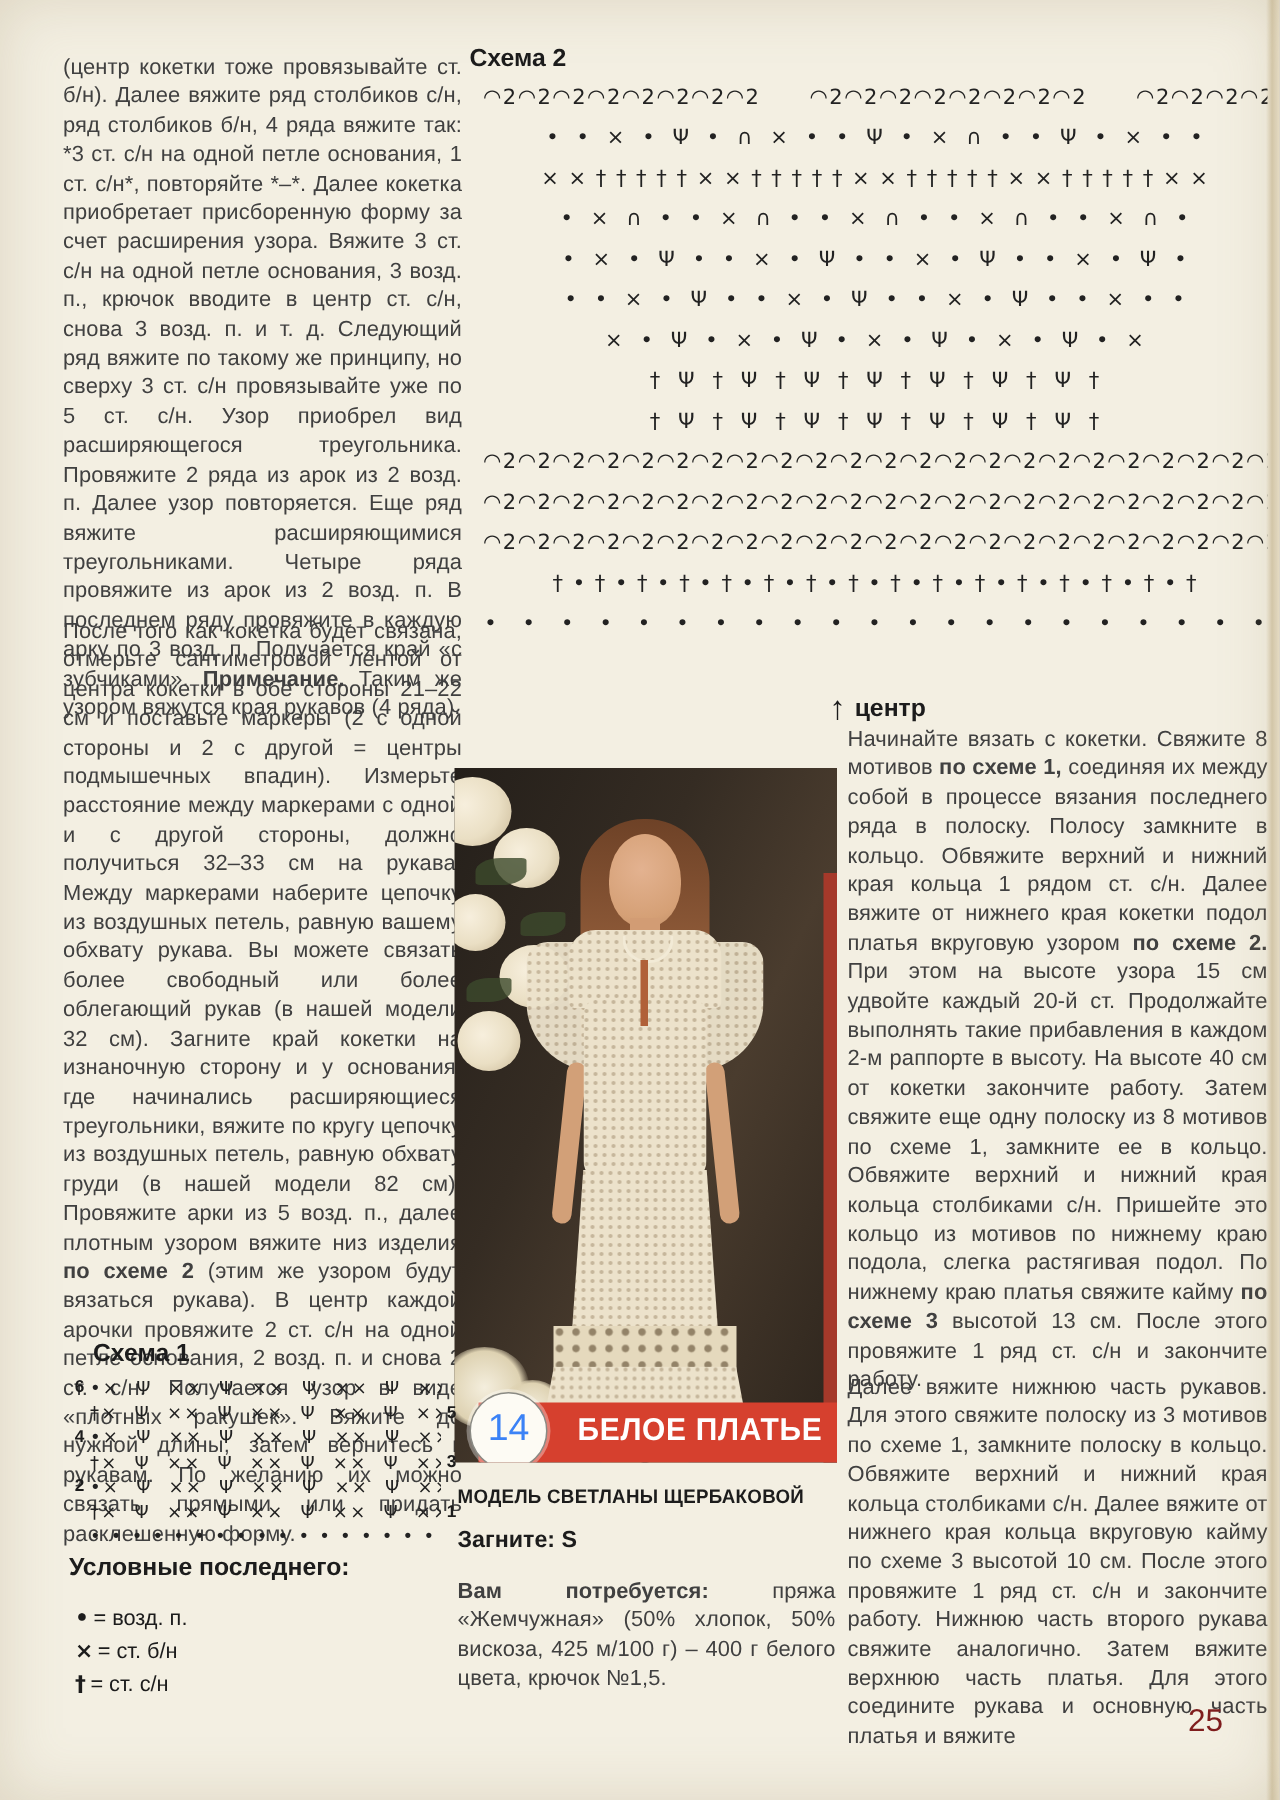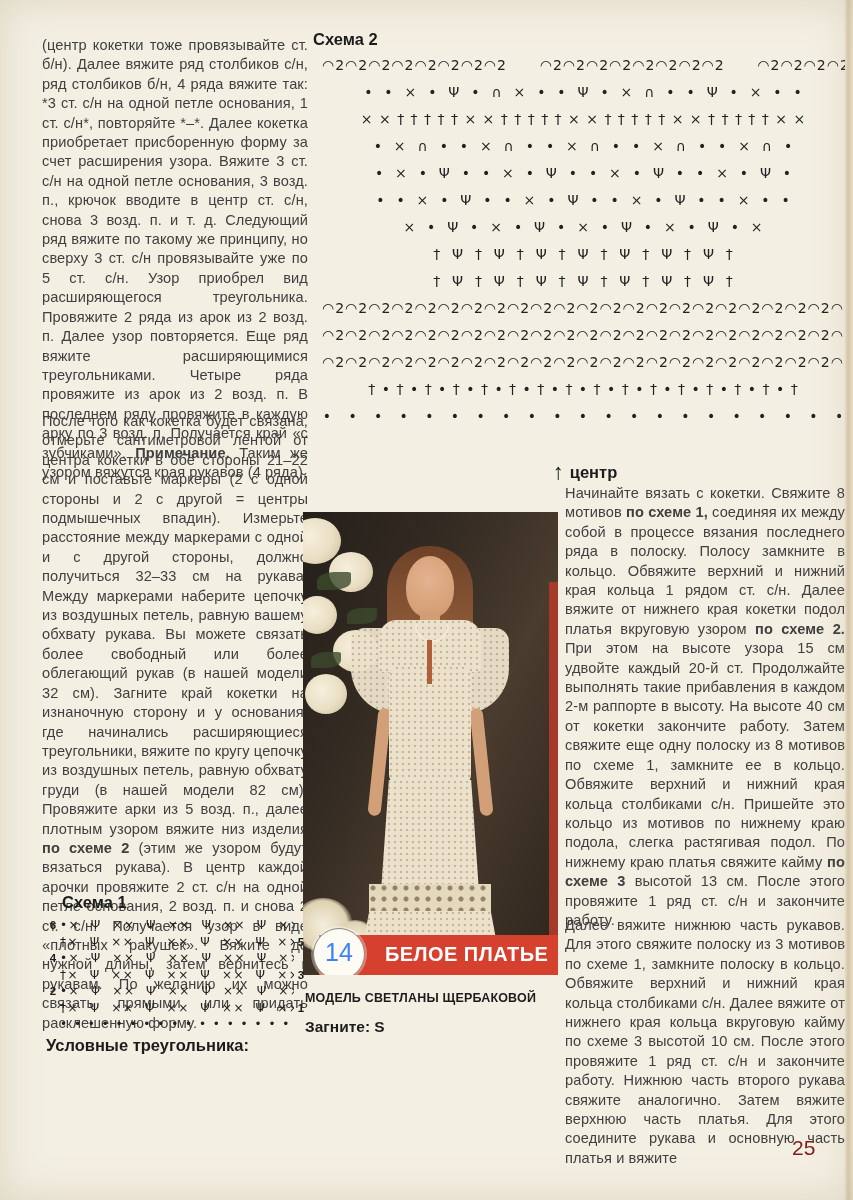--- a/index.html
+++ b/index.html
@@ -145,20 +145,21 @@
     <div id="banner">
       <div id="badge">
         <div id="badge-number">14</div>
       </div>
       <div id="banner-title">БЕЛОЕ ПЛАТЬЕ</div>
     </div>
   </div>
 
   <div id="credit">МОДЕЛЬ СВЕТЛАНЫ ЩЕРБАКОВОЙ</div>
   <div id="size">Загните: S</div>
+  <div id="materials" class="para"><span class="b">Вам потребуется:</span><span> пряжа «Жемчужная» (50% хлопок, 50% вискоза, 425 м/100 г) – 400 г белого цвета, крючок №1,5.</span></div>
 
   <div id="right-p1" class="para"><span>Начинайте вязать с кокетки. Свяжите 8 мотивов </span><span class="b">по схеме 1,</span><span> соединяя их между собой в процессе вязания последнего ряда в полоску. Полосу замкните в кольцо. Обвяжите верхний и нижний края кольца 1 рядом ст. с/н. Далее вяжите от нижнего края кокетки подол платья вкруговую узором </span><span class="b">по схеме 2.</span><span> При этом на высоте узора 15 см удвойте каждый 20-й ст. Продолжайте выполнять такие прибавления в каждом 2-м раппорте в высоту. На высоте 40 см от кокетки закончите работу. Затем свяжите еще одну полоску из 8 мотивов по схеме 1, замкните ее в кольцо. Обвяжите верхний и нижний края кольца столбиками с/н. Пришейте это кольцо из мотивов по нижнему краю подола, слегка растягивая подол. По нижнему краю платья свяжите кайму </span><span class="b">по схеме 3</span><span> высотой 13 см. После этого провяжите 1 ряд ст. с/н и закончите работу.</span></div>
   <div id="right-p2" class="para"><span>Далее вяжите нижнюю часть рукавов. Для этого свяжите полоску из 3 мотивов по схеме 1, замкните полоску в кольцо. Обвяжите верхний и нижний края кольца столбиками с/н. Далее вяжите от нижнего края кольца вкруговую кайму по схеме 3 высотой 10 см. После этого провяжите 1 ряд ст. с/н и закончите работу. Нижнюю часть второго рукава свяжите аналогично. Затем вяжите верхнюю часть платья. Для этого соедините рукава и основную часть платья и вяжите</span></div>
 
   <div id="scheme1-title">Схема 1</div>
   <div id="scheme1-rows">
       <div class="s1row">
         <span class="s1num">6</span>
         <span class="s1syms">•×  Ψ  ××  Ψ  ××  Ψ  ××  Ψ  ××  Ψ  ×†</span>
         <span class="s1num"></span>
@@ -188,16 +189,21 @@
         <span class="s1syms">†×  Ψ  ××  Ψ  ××  Ψ  ××  Ψ  ××  Ψ  ×•</span>
         <span class="s1num">1</span>
       </div>
       <div class="s1row">
         <span class="s1num"></span>
         <span class="s1syms">• • • • • • • • • • • • • • • • • • • • • • • •</span>
         <span class="s1num"></span>
       </div>
     </div>
 
-  <div id="legend-title">Условные треугольника:</div>
+  <div id="legend-title">Условные последнего:</div>
+  <div id="legend-col1">
+      <div class="lg-item"><span class="lg-sym">•</span>= возд. п.</div>
+      <div class="lg-item"><span class="lg-sym">×</span>= ст. б/н</div>
+      <div class="lg-item"><span class="lg-sym">†</span>= ст. с/н</div>
+    </div>
 
   <div id="page-number">25</div>
 </div>
 
 </body></html>

